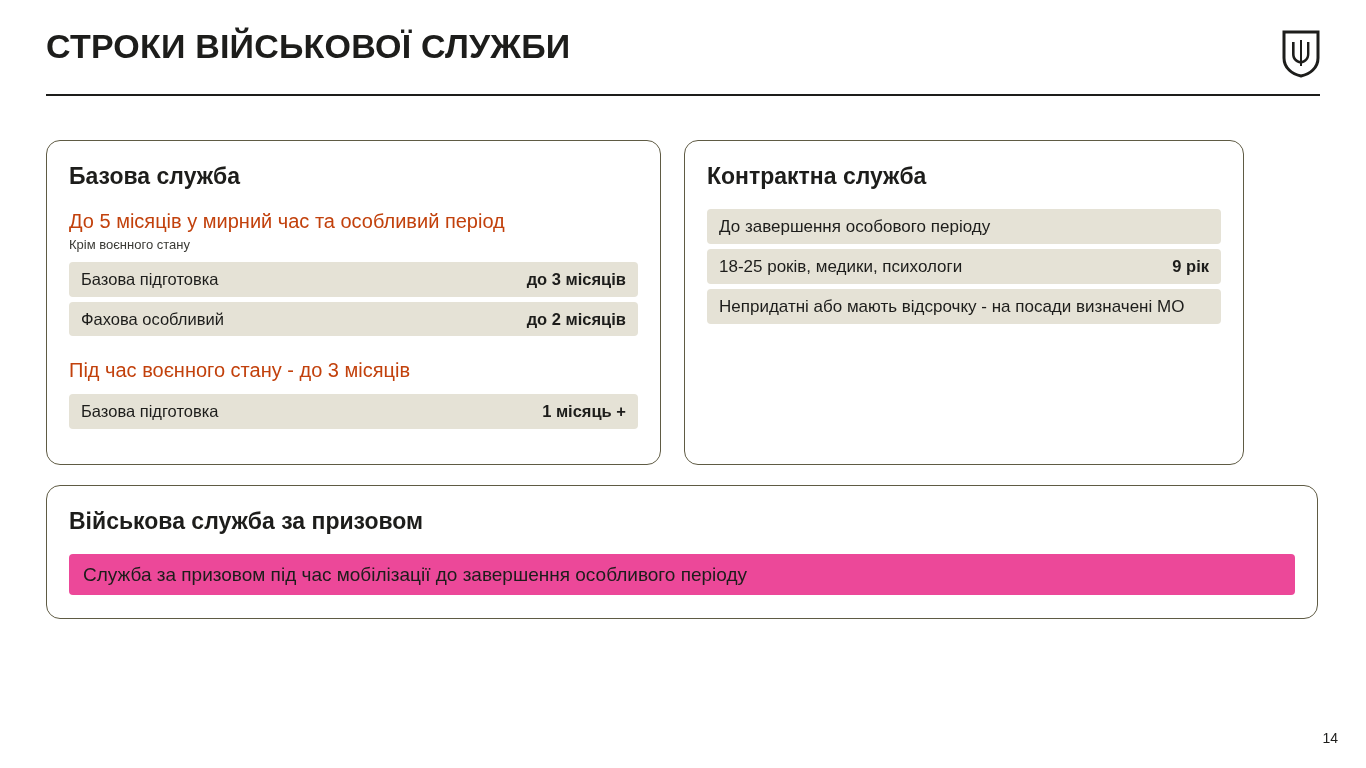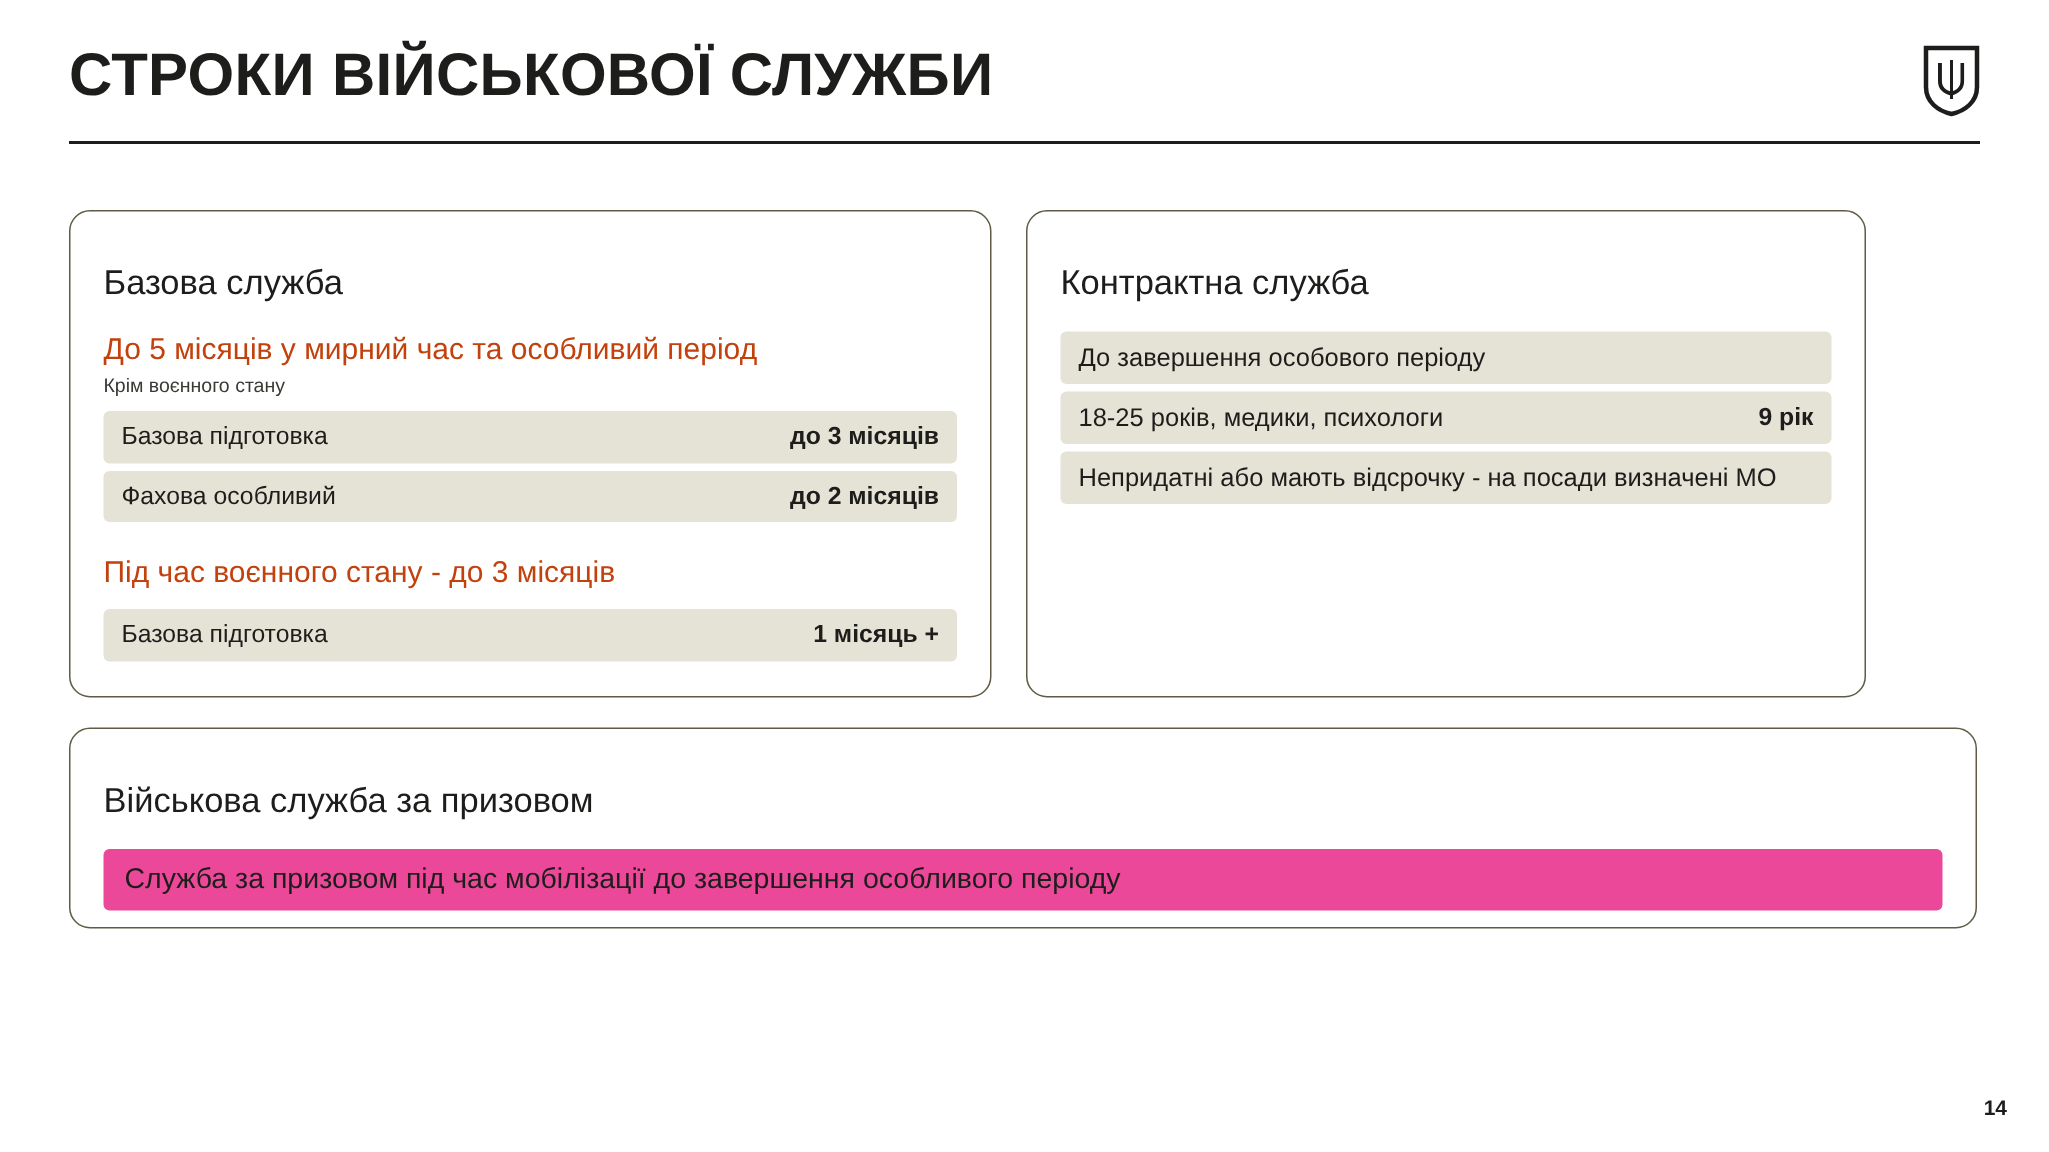--- a/index.html
+++ b/index.html
@@ -18,21 +18,21 @@
 
   
   .slide-header {
     position: absolute;
     left: 46px;
     top: 22px;
     right: 46px;
     height: 72px;
   }
   .slide-title {
-    font-size: 40px;
+    font-size: 34px;
     font-weight: 700;
     letter-spacing: 0.2px;
     line-height: 1.1;
     color: #1d1d1b;
     margin: 0;
     padding-top: 6px;
     text-transform: uppercase;
   }
   .header-rule {
     position: absolute;
@@ -76,23 +76,23 @@
   #card-conscript {
     left: 46px;
     top: 485px;
     width: 1272px;
     height: 134px;
     padding: 22px 22px 18px 22px;
   }
 
   .card-title {
     font-size: 23px;
-    font-weight: 400;
-    color: #1d1d1b;
-    margin: 12px 0 18px 0;
+    font-weight: 700;
+    color: #1d1d1b;
+    margin: 0 0 18px 0;
     line-height: 1.2;
   }
 
   .section-heading {
     font-size: 20px;
     font-weight: 500;
     color: #c2410c;
     margin: 0;
     line-height: 1.25;
   }
@@ -141,21 +141,21 @@
   .big-row .row-label {
     font-size: 19px;
   }
 
   
   .page-number {
     position: absolute;
     right: 28px;
     bottom: 22px;
     font-size: 14px;
-    font-weight: 700;
+    font-weight: 400;
     color: #1d1d1b;
   }
 </style>
 </head>
 <body>
 
 <div class="slide-header">
   <h1 class="slide-title">СТРОКИ ВІЙСЬКОВОЇ СЛУЖБИ</h1>
   <div class="header-rule"></div>
   <div class="emblem">

